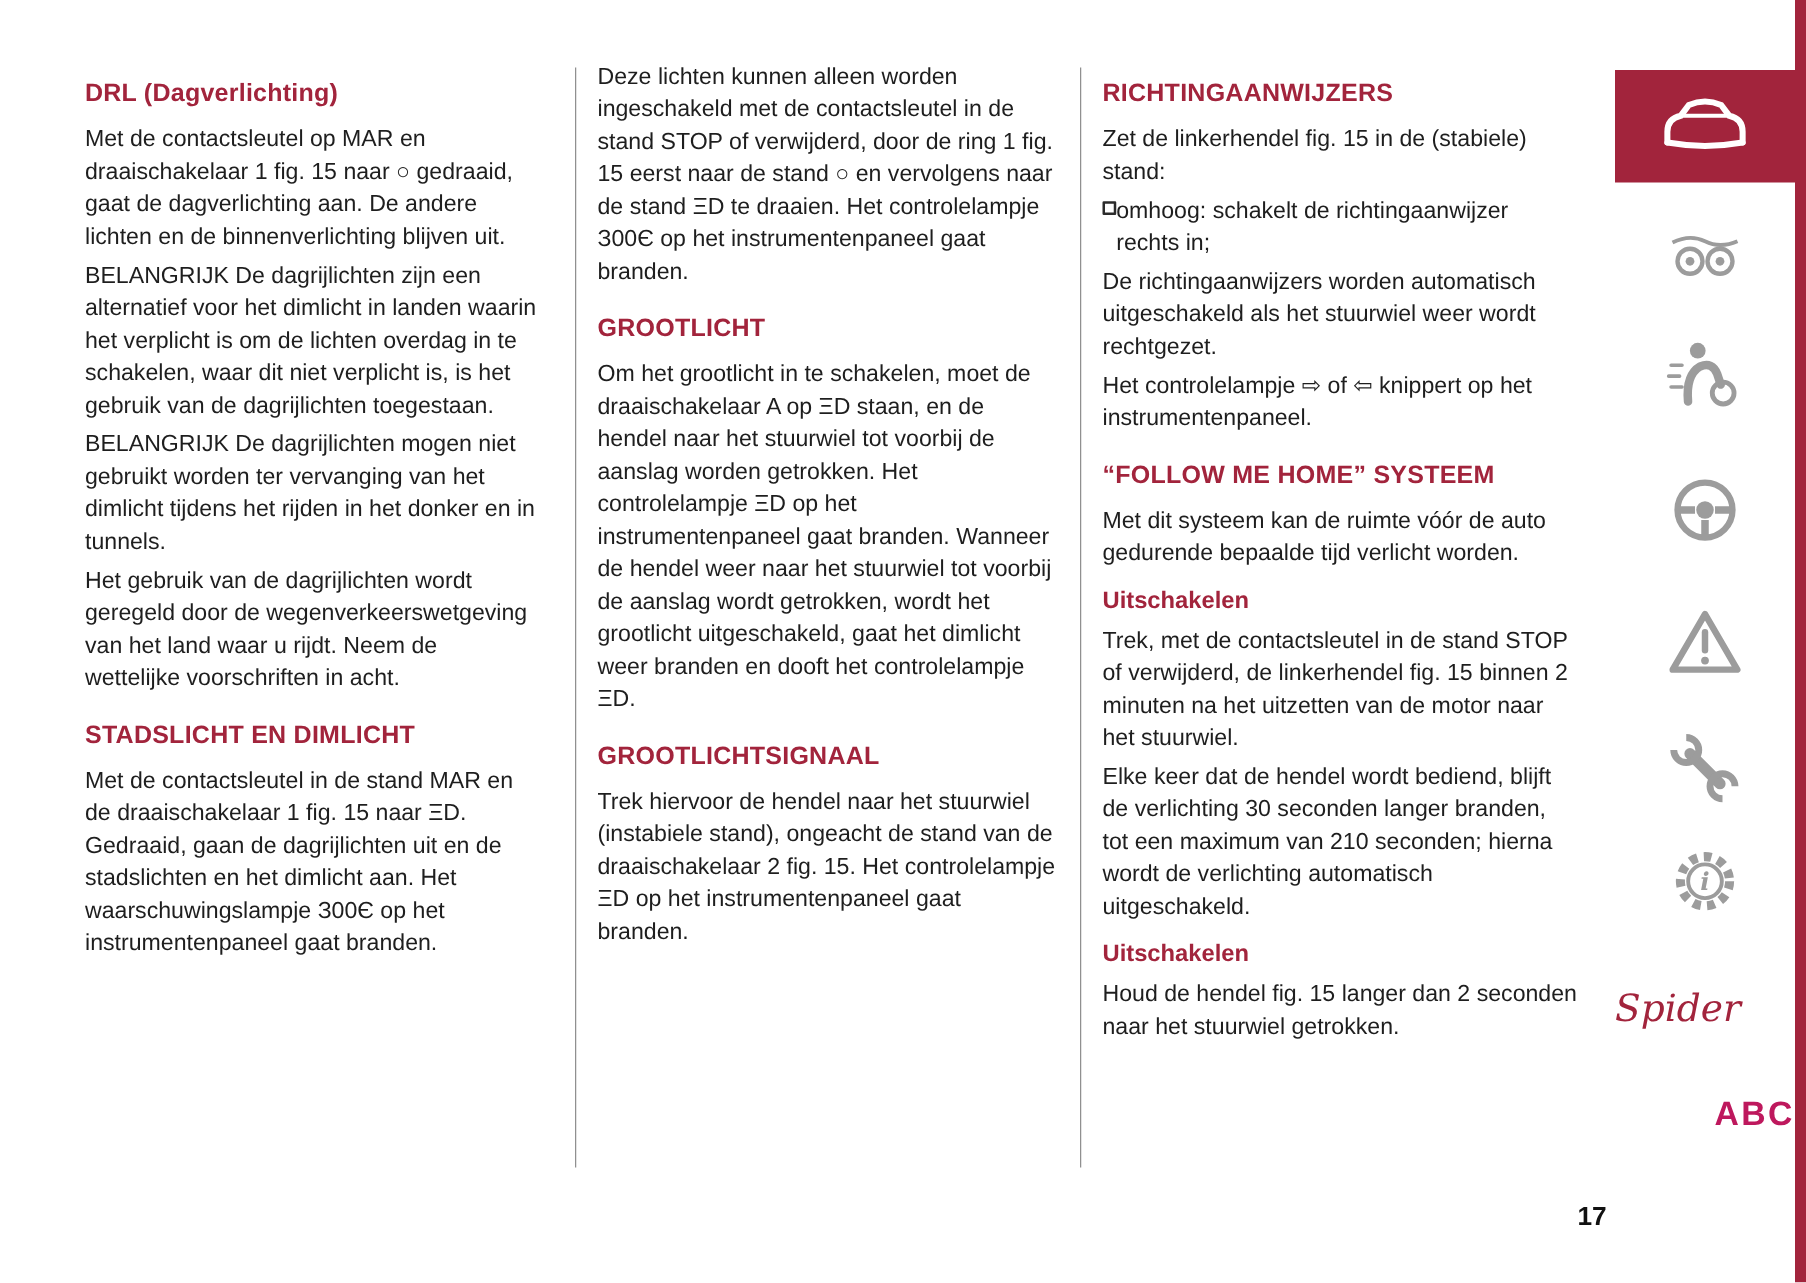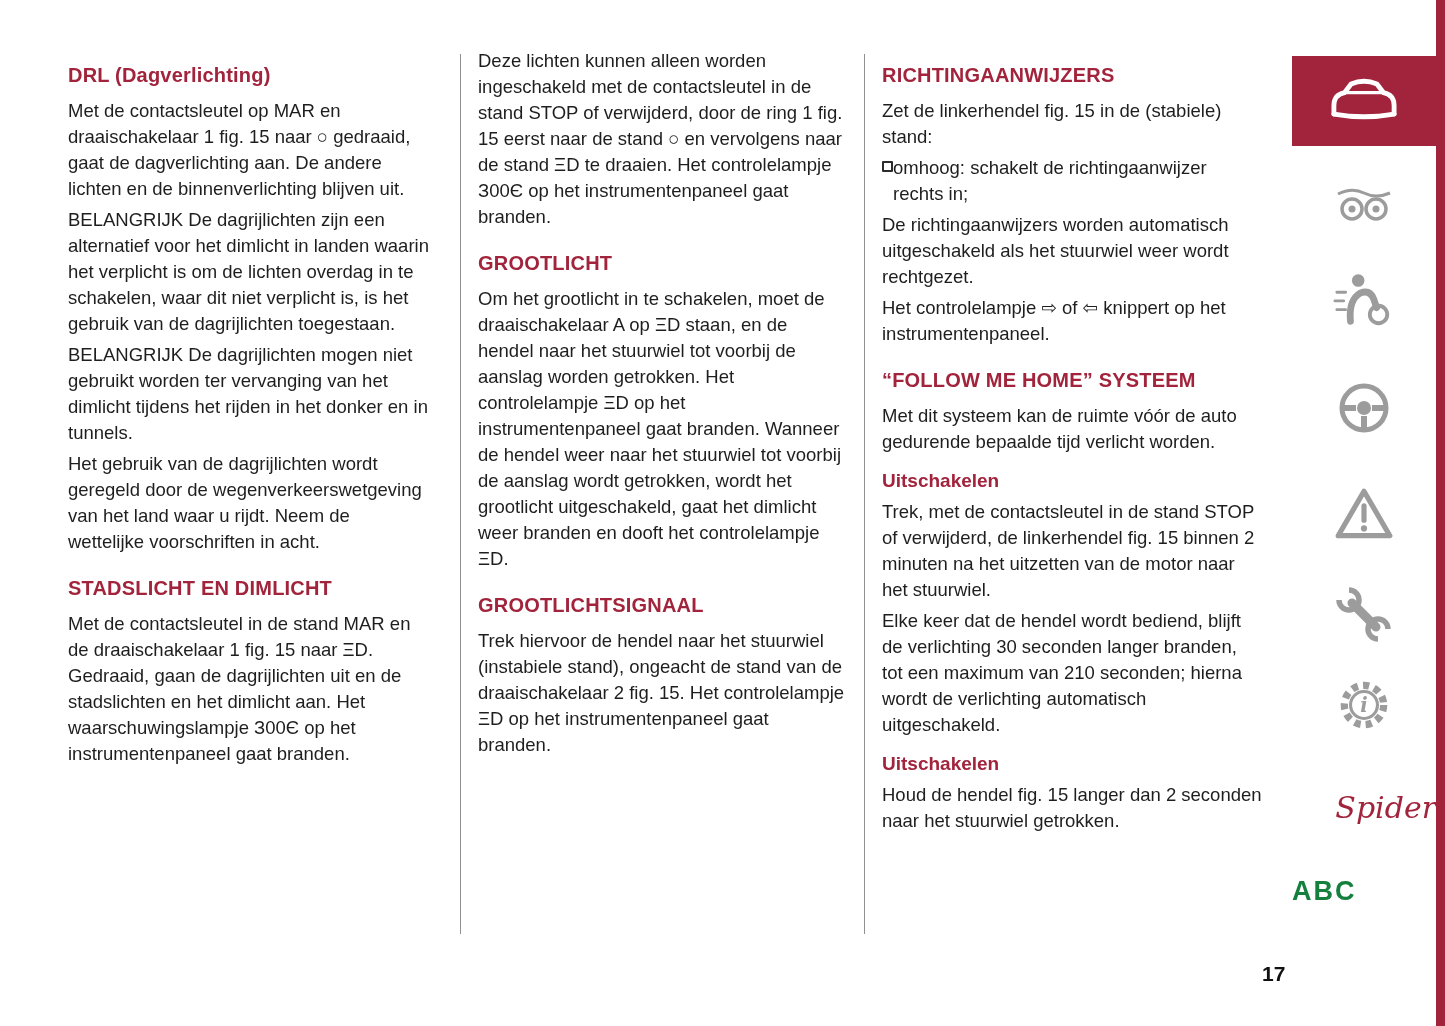--- a/index.html
+++ b/index.html
@@ -19,23 +19,23 @@
   .sq{flex:0 0 auto;width:11px;height:11px;border:2px solid #2b2b2b;margin-top:6px;border-radius:1px}
   .vline{position:absolute;top:54px;width:1px;height:880px;background:#909090}
   .vline-1{left:460px}
   .vline-2{left:864px}
   .sidebar{position:absolute;top:0;right:0;width:165px;height:100%}
   .edge{position:absolute;top:0;right:0;width:9px;height:100%;background:var(--accent)}
   .tab-active{position:absolute;top:56px;left:12px;width:144px;height:90px;background:var(--accent);
               display:flex;align-items:center;justify-content:center}
   .ic{position:absolute;left:12px;width:144px;display:flex;justify-content:center}
   .ic svg{display:block}
-  .brand{position:absolute;top:790px;left:12px;width:144px;text-align:right;
+  .brand{position:absolute;top:790px;left:12px;width:144px;text-align:left;
          font-family:"DejaVu Serif",serif;font-style:italic;color:var(--accent);font-size:30px}
-  .abc{position:absolute;top:876px;left:12px;width:144px;text-align:left;color:#15803d;
+  .abc{position:absolute;top:876px;left:12px;width:144px;text-align:right;color:#be185d;
        font-weight:700;font-size:27px;letter-spacing:2px}
   .pagenum{position:absolute;left:1262px;top:962px;font-size:21px;font-weight:700;color:#111}
 </style>
 </head>
 <body>
 
 <div class="page">
 
   <section class="col col-1">
     <h2 class="h1 first">DRL (Dagverlichting)</h2>

